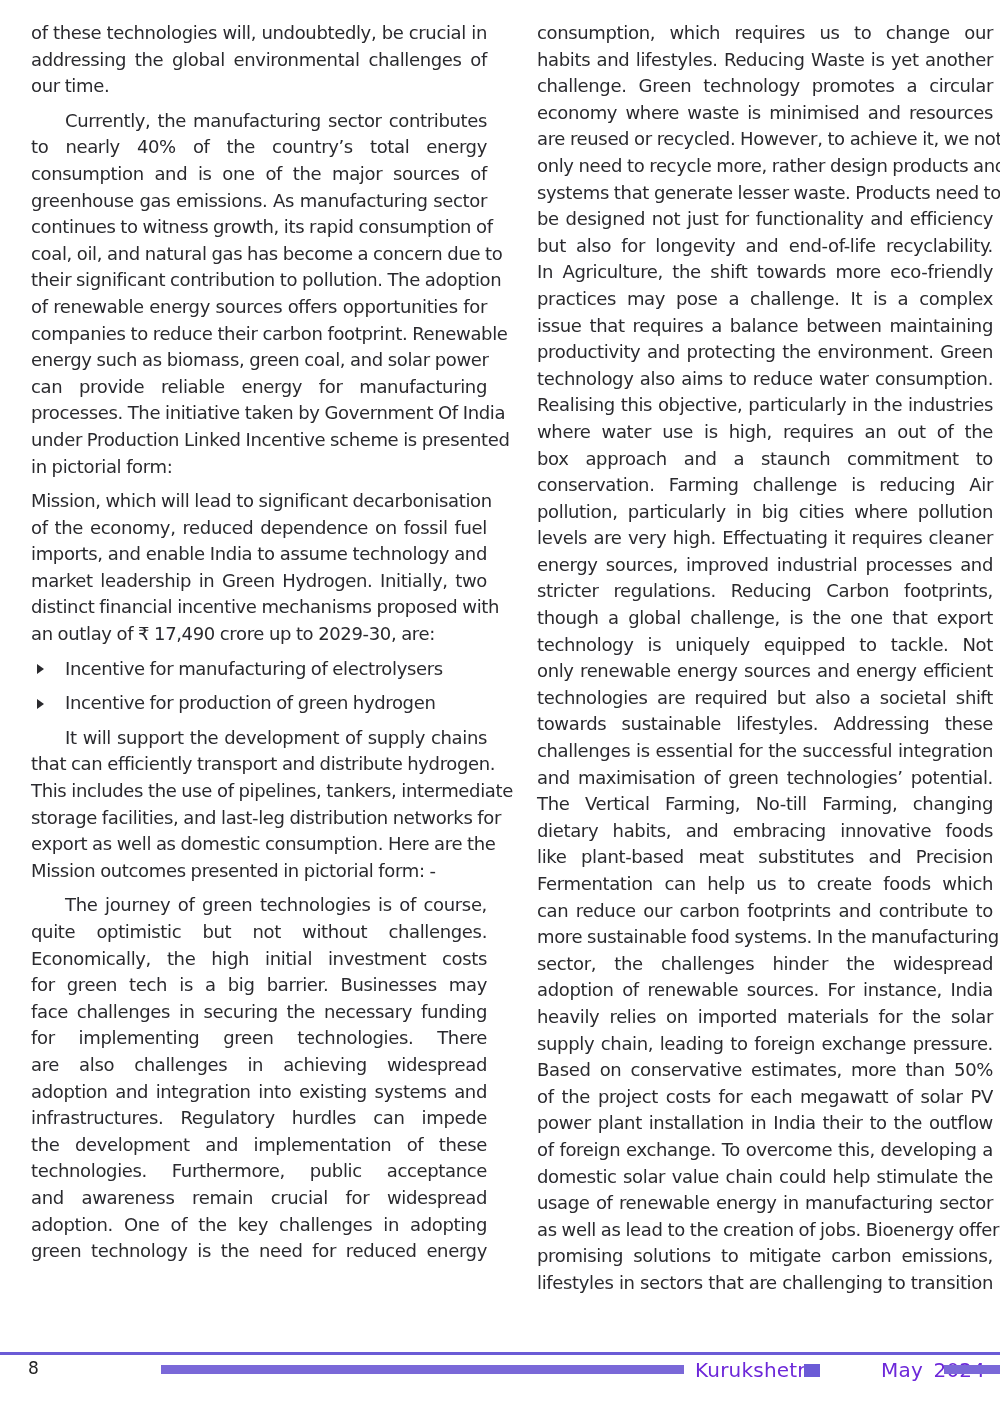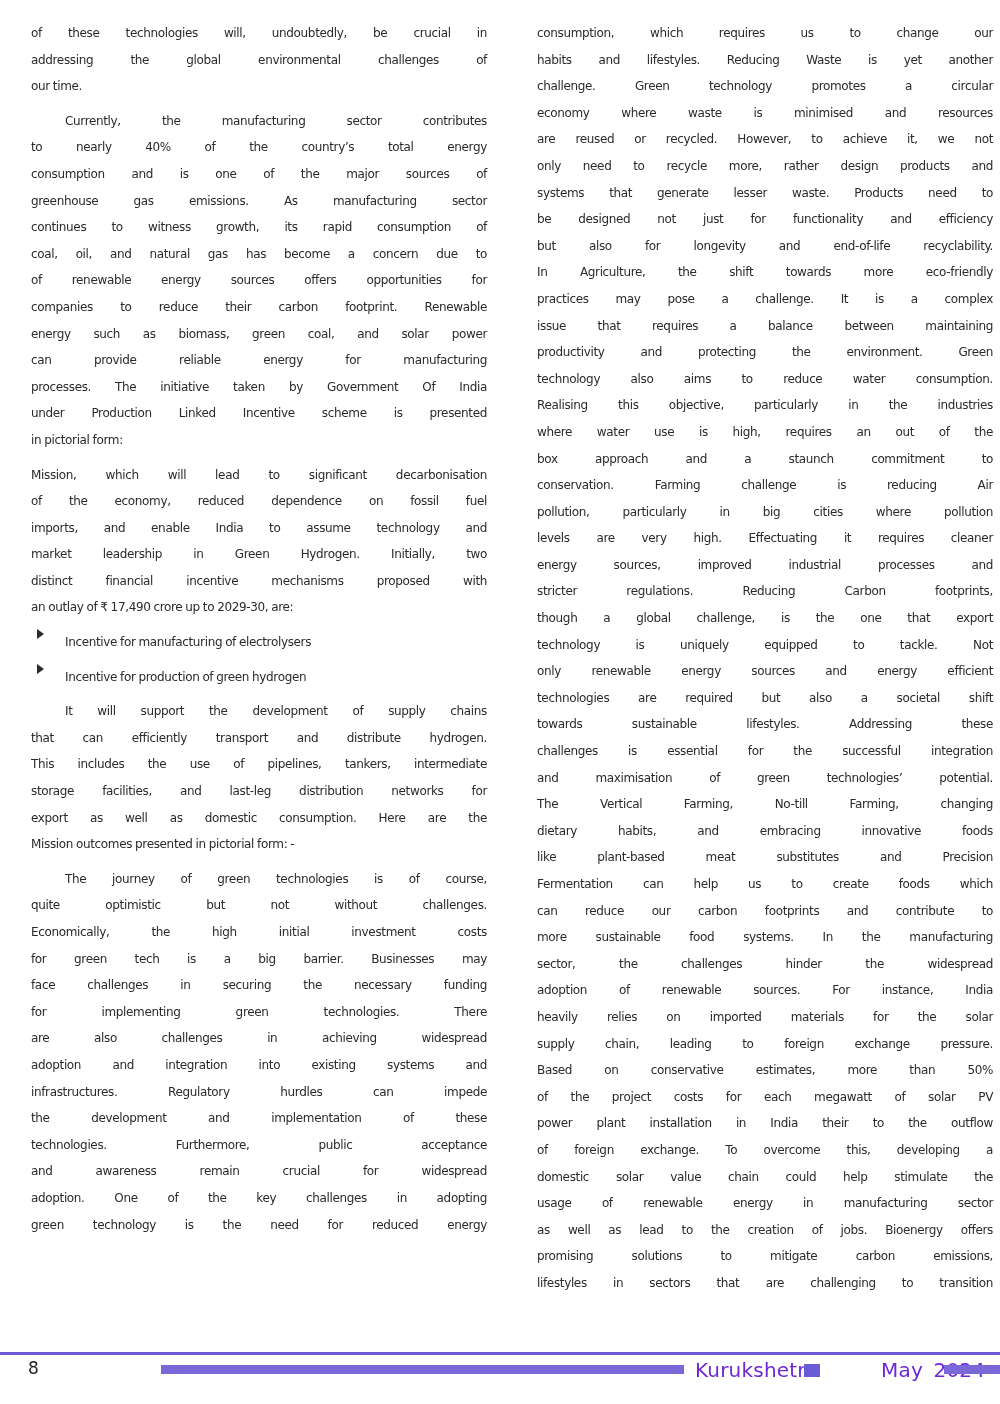--- a/index.html
+++ b/index.html
@@ -2,21 +2,21 @@
 <html><head>
   <meta charset="utf-8">
   <style>
     * { box-sizing: border-box; margin: 0; padding: 0; }
     html, body { width: 1000px; height: 1404px; background: #ffffff; overflow: hidden; }
     body { position: relative; font-family: "DejaVu Sans", sans-serif; color: #2a2a2e; }
 
     .column {
       position: absolute;
       top: 20px;
-      font-size: 12px;
+      font-size: 18px;
       line-height: 26.6px;
       letter-spacing: -0.35px;
       word-spacing: -0.5px;
     }
     .col-left  { left: 31px;  width: 456px; }
     .col-right { left: 513px; width: 456px; margin-left: 24px; }
 
     .para { margin-bottom: 8px; }
     .line {
       display: block;
@@ -24,21 +24,21 @@
       text-align: justify;
       text-align-last: justify;
       height: 26.6px;
       overflow: visible;
     }
     .line.last { text-align-last: left; }
     .line.indent { padding-left: 34px; }
 
     .bullets { list-style: none; margin: 0 0 6px 0; }
     .bullet {
-      display: flex; align-items: flex-start;
+      display: flex; align-items: center;
       height: 26.6px; margin-bottom: 8px;
       white-space: nowrap;
     }
     .bullet-icon {
       width: 0; height: 0;
       border-top: 5px solid transparent;
       border-bottom: 5px solid transparent;
       border-left: 7px solid #2a2a2e;
       margin-left: 6px; margin-right: 21px;
       flex: none;
@@ -78,20 +78,21 @@
       <span class="line">addressing the global environmental challenges of</span>
       <span class="line last">our time.</span>
     </div>
   <div class="para">
       <span class="line indent">Currently, the manufacturing sector contributes</span>
       <span class="line">to nearly 40% of the country’s total energy</span>
       <span class="line">consumption and is one of the major sources of</span>
       <span class="line">greenhouse gas emissions. As manufacturing sector</span>
       <span class="line">continues to witness growth, its rapid consumption of</span>
       <span class="line">coal, oil, and natural gas has become a concern due to</span>
+      <span class="line">their significant contribution to pollution. The adoption</span>
       <span class="line">of renewable energy sources offers opportunities for</span>
       <span class="line">companies to reduce their carbon footprint. Renewable</span>
       <span class="line">energy such as biomass, green coal, and solar power</span>
       <span class="line">can provide reliable energy for manufacturing</span>
       <span class="line">processes. The initiative taken by Government Of India</span>
       <span class="line">under Production Linked Incentive scheme is presented</span>
       <span class="line last">in pictorial form:</span>
     </div>
   <div class="para">
       <span class="line">Mission, which will lead to significant decarbonisation</span>

